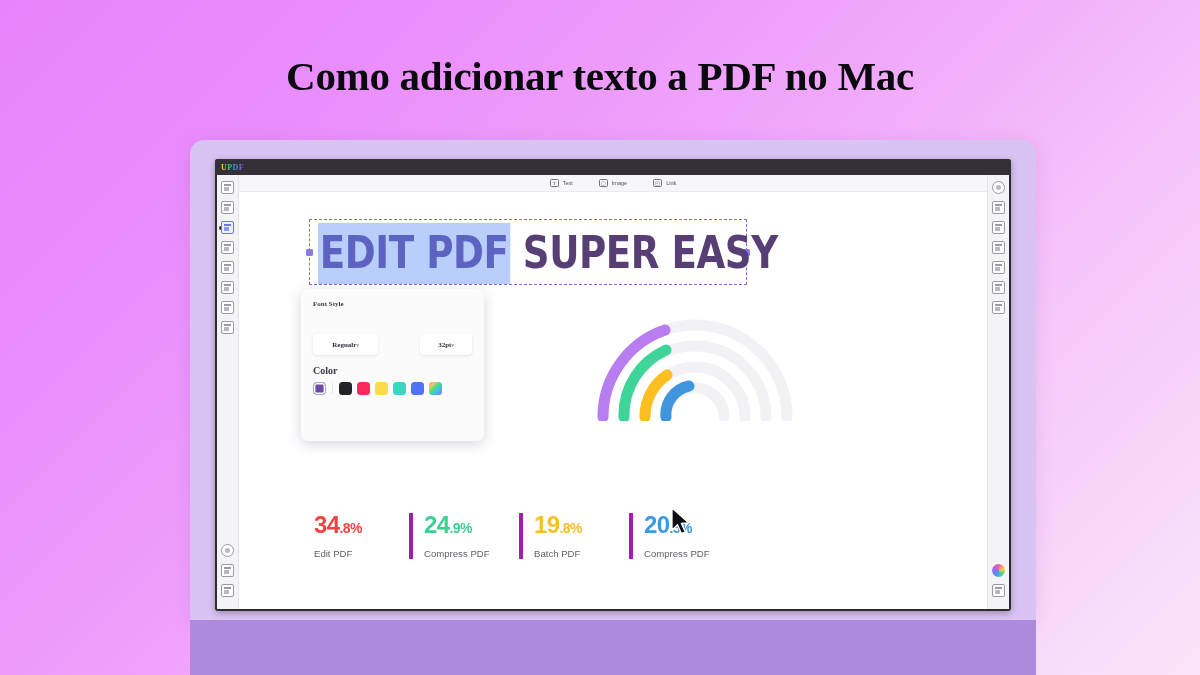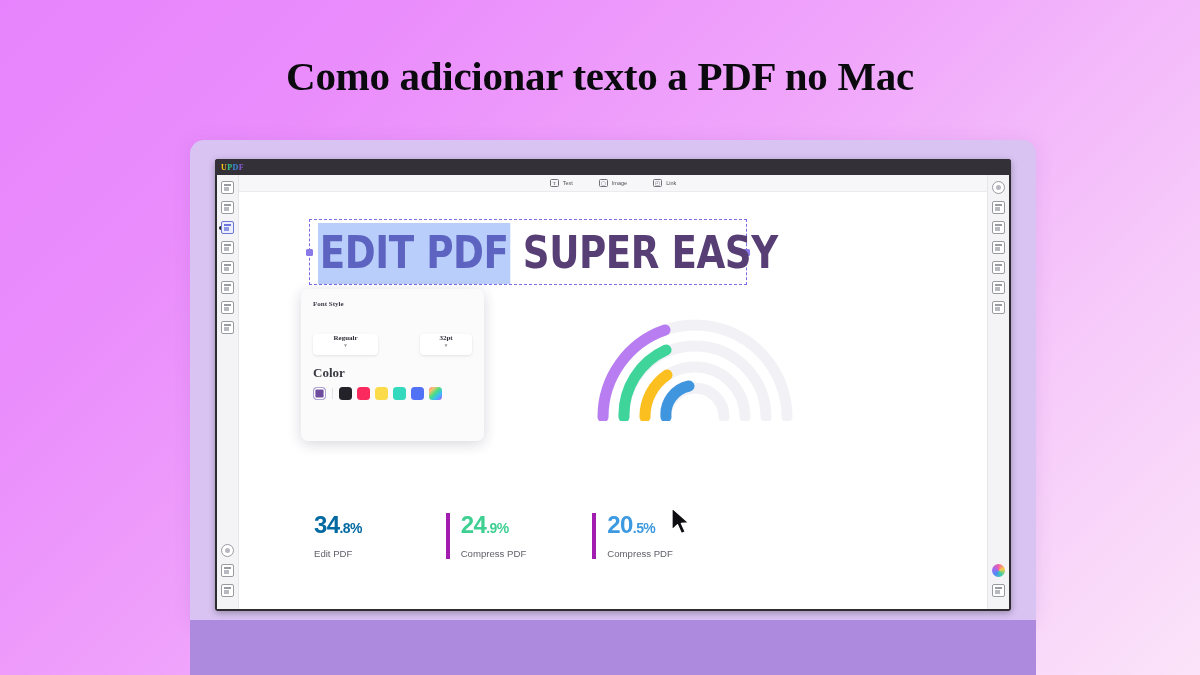--- a/index.html
+++ b/index.html
@@ -248,35 +248,34 @@
     font-weight: 700;
     font-size: 7.5px;
     color: #2e2e38;
   }
   .selects { display: flex; gap: 8px; margin-top: 9px; }
   .sel-box {
     height: 21px;
     background: #fff;
     border-radius: 4px;
     box-shadow: 0 1px 3px rgba(0,0,0,0.10);
-    display: flex; align-items: center; justify-content: flex-start;
+    display: flex; align-items: center; justify-content: center;
     padding: 0 7px;
     font-family: "Liberation Serif", serif;
     font-weight: 700;
     font-size: 7px;
     color: #2e2e38;
-    flex-direction: column;
   }
   .sel-weight { flex: 1.35 1 0; }
   .sel-size { flex: 1 1 0; margin-left: 34px; }
   .caret { font-size: 5px; color: #9a9aa3; }
   .color-label {
     font-family: "Liberation Serif", serif;
     font-weight: 700;
-    font-size: 13px;
+    font-size: 10px;
     color: #3a3a44;
     margin: 10px 0 6px 0;
   }
   .swatches { display: flex; align-items: center; gap: 5px; }
   .sw {
     width: 13px; height: 13px;
     border-radius: 3.5px;
     flex: none;
   }
   .sw.current {
@@ -448,32 +447,38 @@
         </div>
 
         <div class="cursor">
           <svg width="22" height="30" viewBox="0 0 22 30">
             <path d="M1,1 L1,23 L6.5,17.8 L10.4,26.5 L14.2,24.8 L10.3,16.3 L17.6,15.8 Z" fill="#0d0d12" stroke="#ffffff" stroke-width="1.3" stroke-linejoin="round"></path>
           </svg>
         </div>
 
         <div class="stats">
           <div class="stat">
-            <div class="stat-value" style="color:#0369a1">
+            <div class="stat-value" style="color:#ef4444">
               <span>34</span><span class="dec">.8%</span>
             </div>
             <div class="stat-label">Edit PDF</div>
           </div>
           <div class="stat">
             <div class="stat-value" style="color:#3ecf92">
               <span>24</span><span class="dec">.9%</span>
             </div>
             <div class="stat-label">Compress PDF</div>
           </div>
           <div class="stat">
+            <div class="stat-value" style="color:#f6c026">
+              <span>19</span><span class="dec">.8%</span>
+            </div>
+            <div class="stat-label">Batch PDF</div>
+          </div>
+          <div class="stat">
             <div class="stat-value" style="color:#3d9ae0">
               <span>20</span><span class="dec">.5%</span>
             </div>
             <div class="stat-label">Compress PDF</div>
           </div>
         </div>
 
       </div>
 
       <div class="rail-right">

